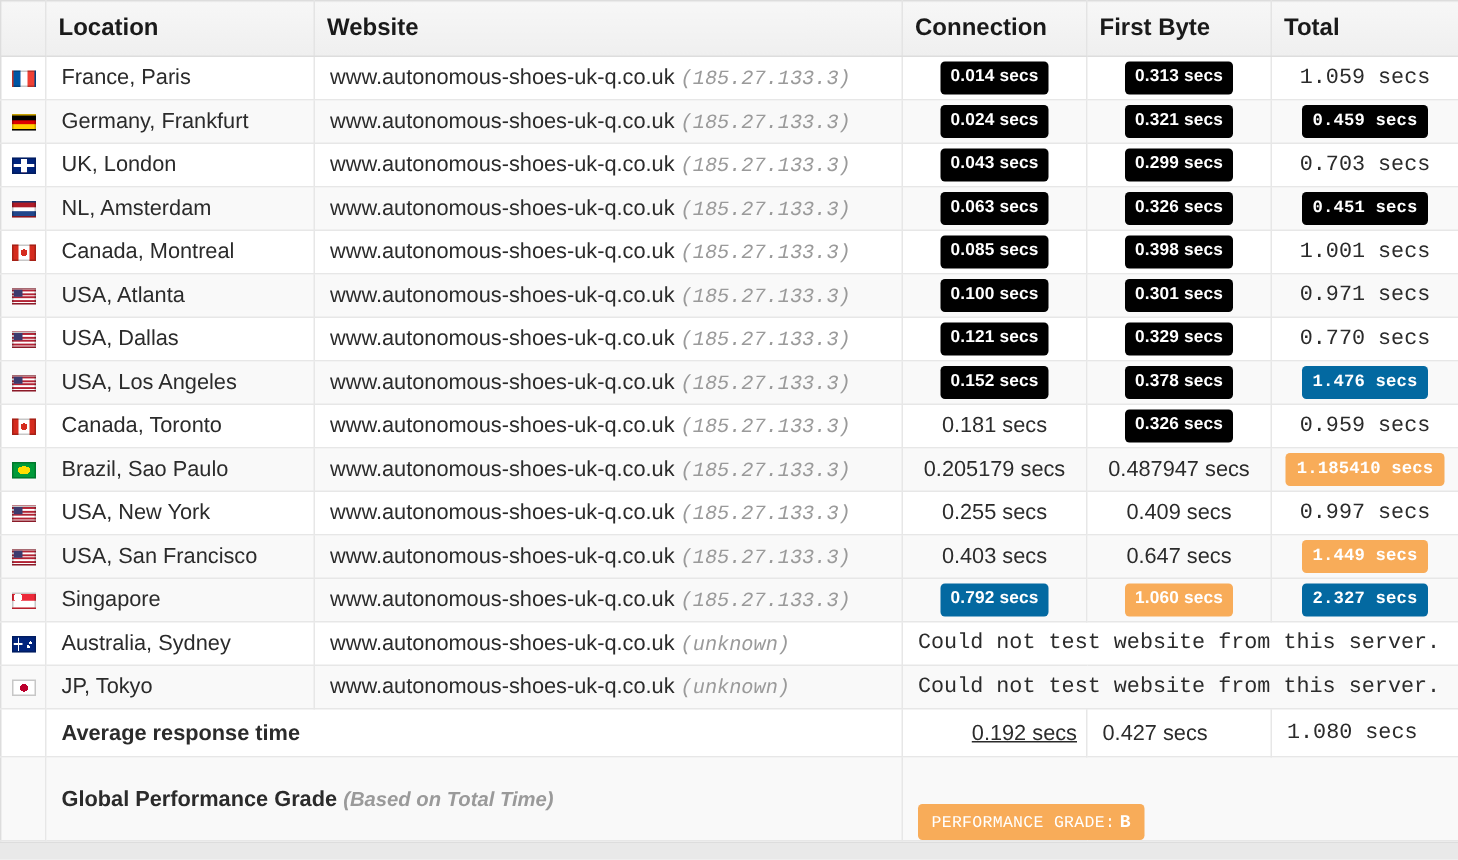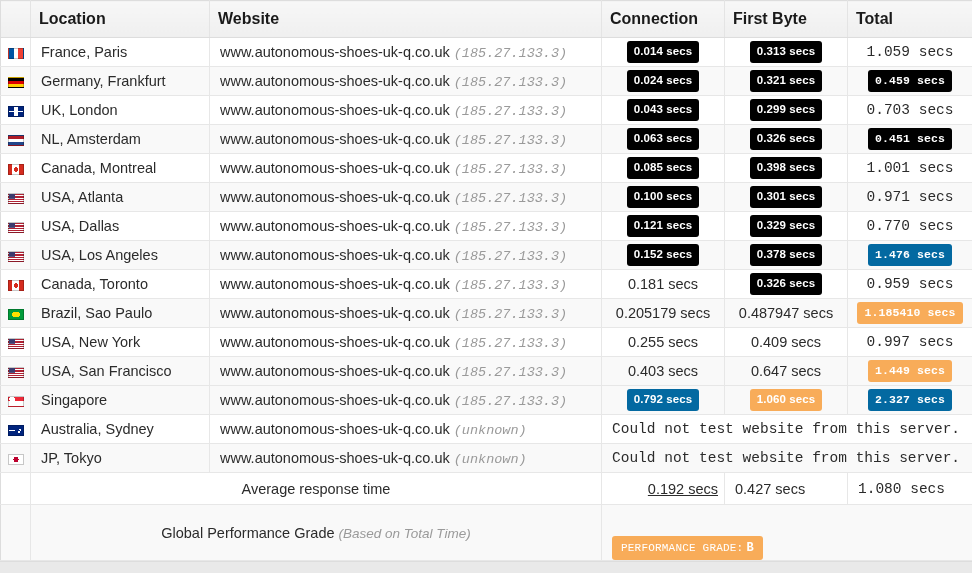--- a/index.html
+++ b/index.html
@@ -122,23 +122,24 @@
   .badge.green  { background: #000000; }
   .badge.orange { background: #f8ac59; }
   .badge.red    { background: #0369a1; }
 
   td.errspan {
     text-align: left;
     padding-left: 10px;
   }
 
   td.summary-label {
-    text-align: center;
+    text-align: left;
     height: 32px;
     font-size: 14.5px;
+    font-weight: bold;
   }
   td.summary-label .sub {
     color: #9a9a9a;
     font-style: italic;
     font-size: 13.5px;
   }
   tbody tr.summary td { background: #ffffff; }
   tbody tr.summary.alt td { background: #f9f9f9; }
 
   td.gradecell {

